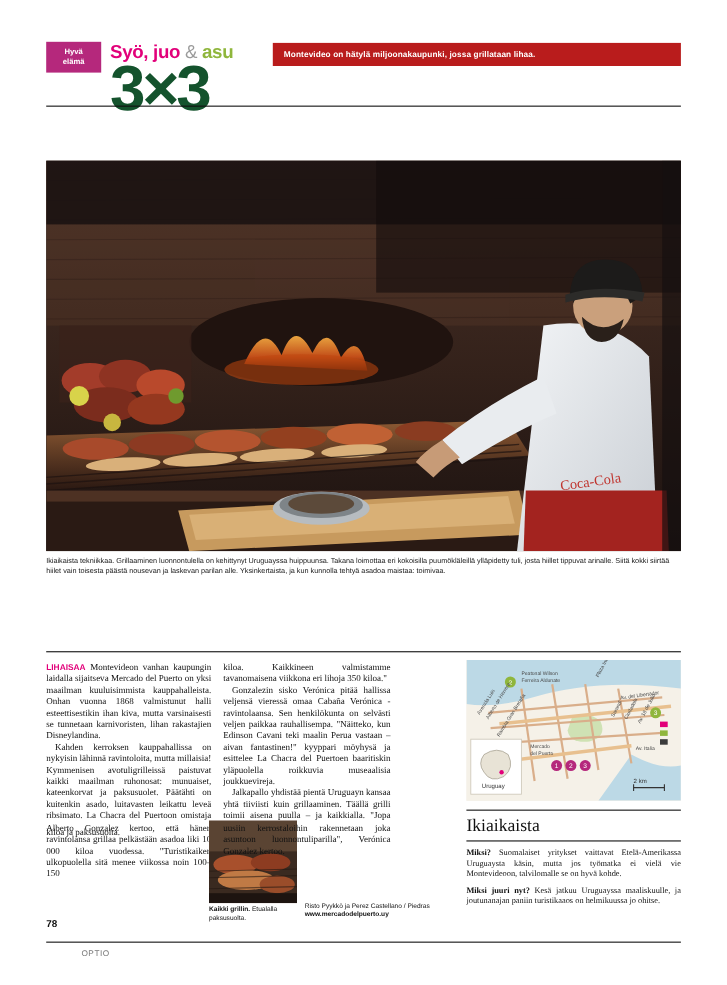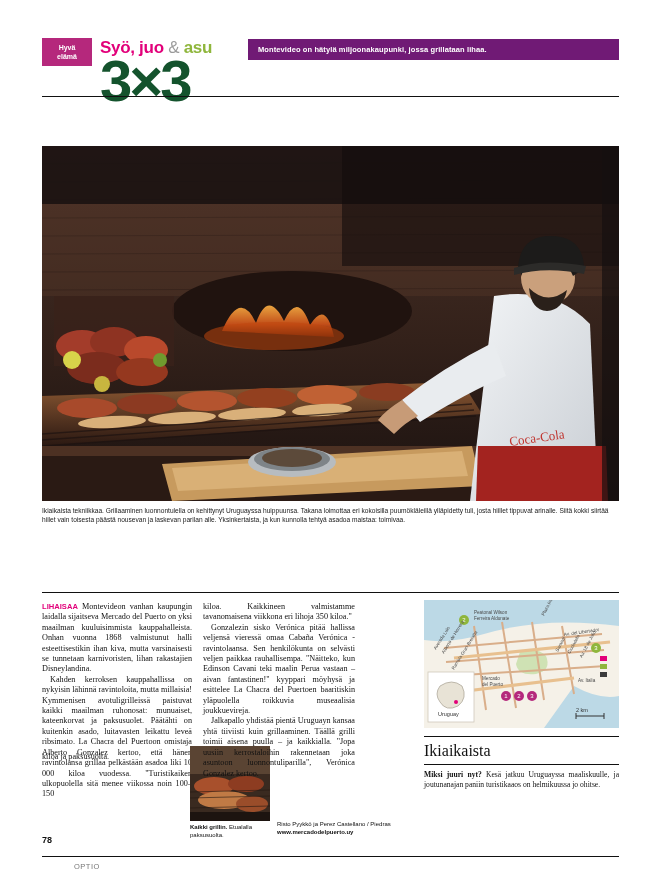--- a/index.html
+++ b/index.html
@@ -22,21 +22,21 @@
   }
   .hdr-kicker {
     position: absolute; left: 100px; top: 0px;
     font-size: 17px; font-weight: bold; letter-spacing: -0.3px;
   }
   .hdr-kicker .k1 { color: #e2007a; }
   .hdr-kicker .k2 { color: #9a9a9a; font-weight: normal; }
   .hdr-kicker .k3 { color: #8fb63c; }
   .hdr-bar {
     position: absolute; left: 248px; top: 1px; width: 371px; height: 21px;
-    background: #701a75; color: #fff;
+    background: #b91c1c; color: #fff;
     font-size: 7.5px; font-weight: bold; letter-spacing: 0.1px;
     display: flex; align-items: center; padding-left: 10px;
   }
   .hdr-big {
     position: absolute; left: 100px; top: 14px;
     font-size: 58px; font-weight: bold; letter-spacing: -3px;
     color: #14532d; line-height: 58px;
   }
   .hdr-rule { position: absolute; left: 42px; top: 96px; width: 577px; height: 1px; background: #111; }
 
@@ -379,20 +379,23 @@
         <line x1="180" y1="113" x2="180" y2="119" stroke="#333" stroke-width="1"></line>
       </g>
     </svg>
   </div>
 
   <div class="mv-rule"></div>
   <div class="mv-title">Ikiaikaista</div>
   <div class="mv-rule2"></div>
   <div class="mv-body">
     <p>
+      <b>Miksi?</b><span> Suomalaiset yritykset vaittavat Etelä-Amerikassa Uruguaysta käsin, mutta jos työmatka ei vielä vie Montevideoon, talvilomalle se on hyvä kohde.</span>
+    </p>
+    <p>
       <b>Miksi juuri nyt?</b><span> Kesä jatkuu Uruguayssa maaliskuulle, ja joutunanajan paniin turistikaaos on helmikuussa jo ohitse.</span>
     </p>
   </div>
 
   <div class="footer-rule"></div>
   <div class="pgnum">78</div>
   <div class="pgmag">OPTIO</div>
 
 </div>
 

